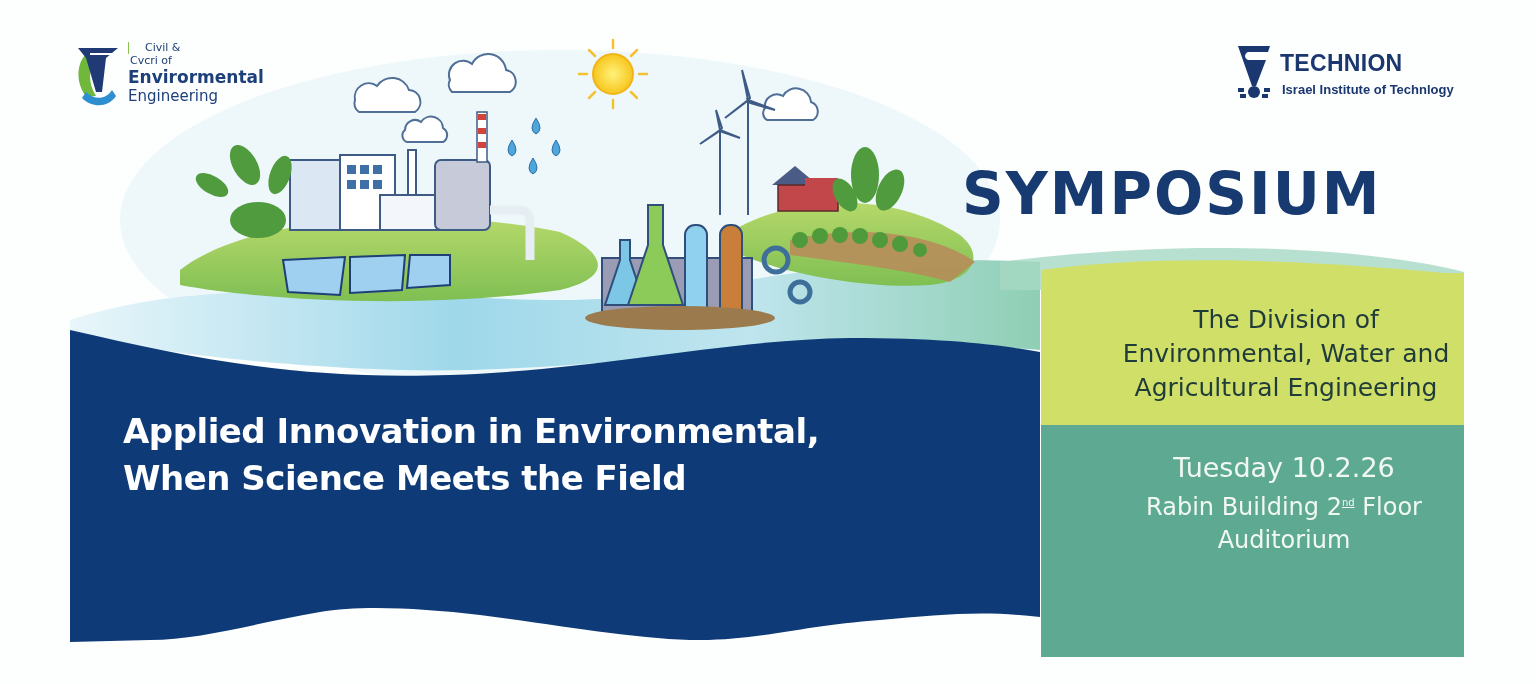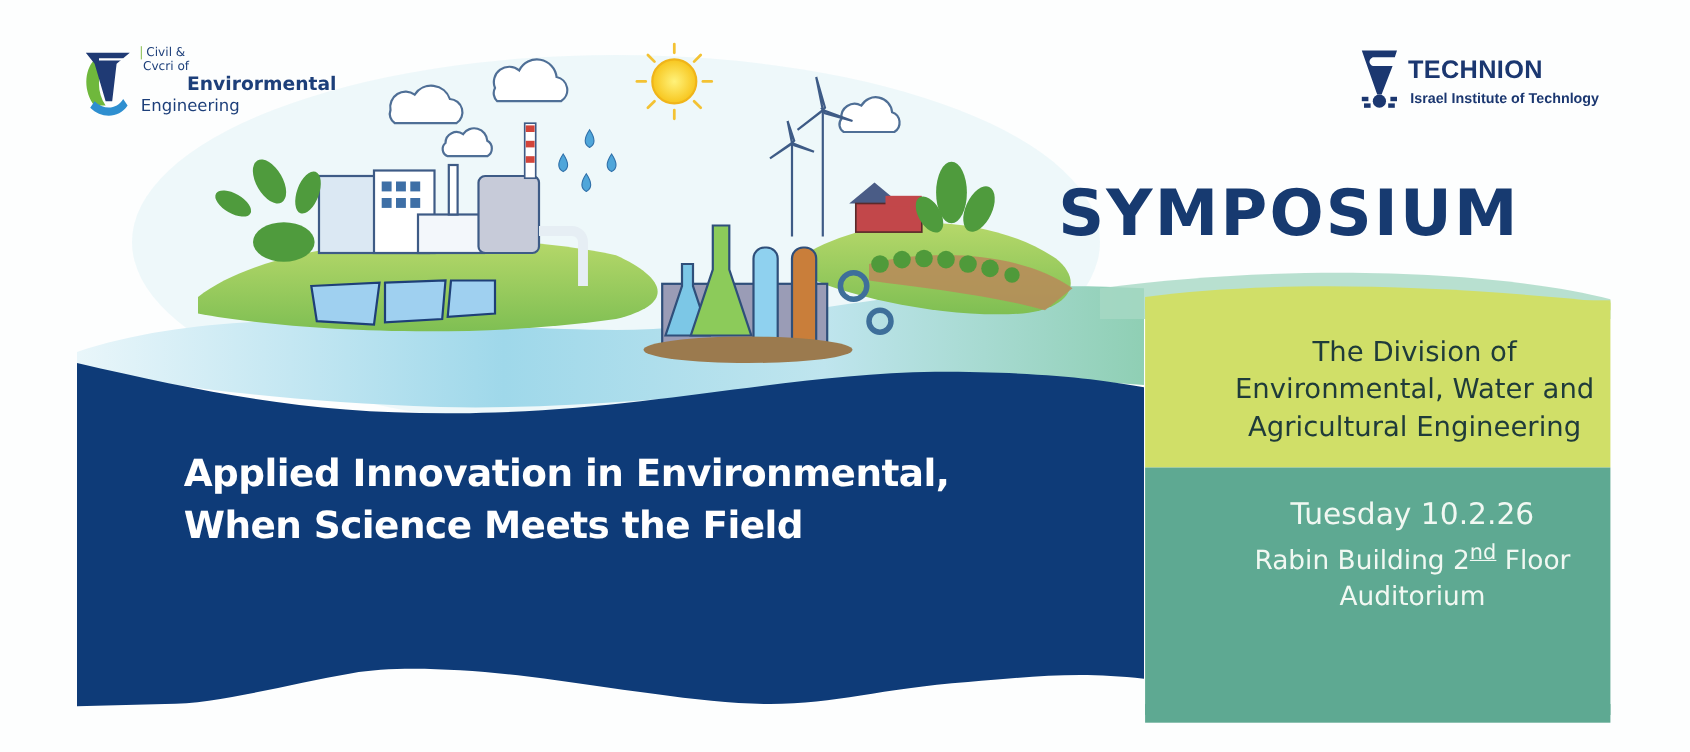--- a/index.html
+++ b/index.html
@@ -1,46 +1,46 @@
 <!DOCTYPE html>
 <html><head>
 <meta charset="utf-8">
 <style>
   html, body { margin:0; padding:0; }
   body { width:1536px; height:684px; overflow:hidden; background:#fdfefe; position:relative; font-family:"DejaVu Sans", sans-serif; }
   .abs { position:absolute; }
   
   .logo-cee { left:72px; top:40px; width:200px; height:72px; }
   .logo-cee .mark { position:absolute; left:0; top:0; width:52px; height:70px; }
-  .logo-cee .t1 { position:absolute; left:56px; top:2px; font-size:11px; color:#1d3f7a; line-height:12px; border-left:1px solid #8fc15a; padding-left:4px; }
+  .logo-cee .t1 { position:absolute; left:56px; top:2px; font-size:11px; color:#1d3f7a; line-height:12px; border-left:1px solid #8fc15a; padding-left:16px; }
   .logo-cee .t2 { position:absolute; left:58px; top:15px; font-size:11px; color:#1d3f7a; line-height:12px; }
-  .logo-cee .t3 { position:absolute; left:56px; top:28px; font-size:17px; color:#1d3f7a; line-height:19px; font-weight:bold;margin-left:42px; }
+  .logo-cee .t3 { position:absolute; left:56px; top:28px; font-size:17px; color:#1d3f7a; line-height:19px; font-weight:bold; }
   .logo-cee .t4 { position:absolute; left:56px; top:47px; font-size:15px; color:#1d3f7a; line-height:19px; font-weight:normal; }
 
   .logo-tech { left:1234px; top:42px; width:250px; height:60px; }
   .logo-tech .mark { position:absolute; left:0; top:0; width:40px; height:58px; }
   .logo-tech .t1 { position:absolute; left:46px; top:8px; font-family:"Liberation Sans", sans-serif; font-weight:bold; font-size:23px; color:#1b3770; letter-spacing:0.3px; }
   .logo-tech .t2 { position:absolute; left:48px; top:40px; font-family:"Liberation Sans", sans-serif; font-size:13px; font-weight:bold; color:#1b3770; }
 
   .symposium { left:962px; top:160px; font-family:"DejaVu Sans", sans-serif; font-weight:bold; font-size:58px; color:#173a70; letter-spacing:2px; }
 
   
   .banner { left:0; top:0; width:1536px; height:684px; }
-  .headline { left:123px; top:408px; width:900px; color:#ffffff; font-family:"DejaVu Sans", sans-serif; font-weight:bold; font-size:34px; line-height:47px; letter-spacing:-0.5px;margin-left:44px; }
+  .headline { left:123px; top:408px; width:900px; color:#ffffff; font-family:"DejaVu Sans", sans-serif; font-weight:bold; font-size:34px; line-height:47px; letter-spacing:-0.5px; }
   .headline div { white-space:nowrap; }
 
   
   .panel-top { left:1041px; top:273px; width:423px; height:152px; background:#d0df68; }
   .panel-bottom { left:1041px; top:425px; width:423px; height:232px; background:#5ea992; }
   .division { left:1041px; top:303px; width:490px; text-align:center; color:#1f3b3a; font-size:25px; line-height:34px; }
   .details { left:1041px; top:450px; width:486px; text-align:center; color:#f1f8f2; }
   .details .date { font-size:27px; line-height:36px; }
   .details .time { font-size:27px; line-height:36px; }
   .details .loc { font-size:24px; line-height:33px; }
-  .details sup { font-size:19px; text-decoration:underline;text-align:center; }
+  .details sup { font-size:10px; text-decoration:underline;text-align:center; }
 </style>
 </head>
 <body>
 
 <svg class="abs banner" width="1536" height="684" viewBox="0 0 1536 684" xmlns="http://www.w3.org/2000/svg">
   <defs>
     <linearGradient id="skyfade" x1="0" y1="0" x2="0" y2="1">
       <stop offset="0" stop-color="#ffffff" stop-opacity="0"></stop>
       <stop offset="1" stop-color="#dff1f5"></stop>
     </linearGradient>

